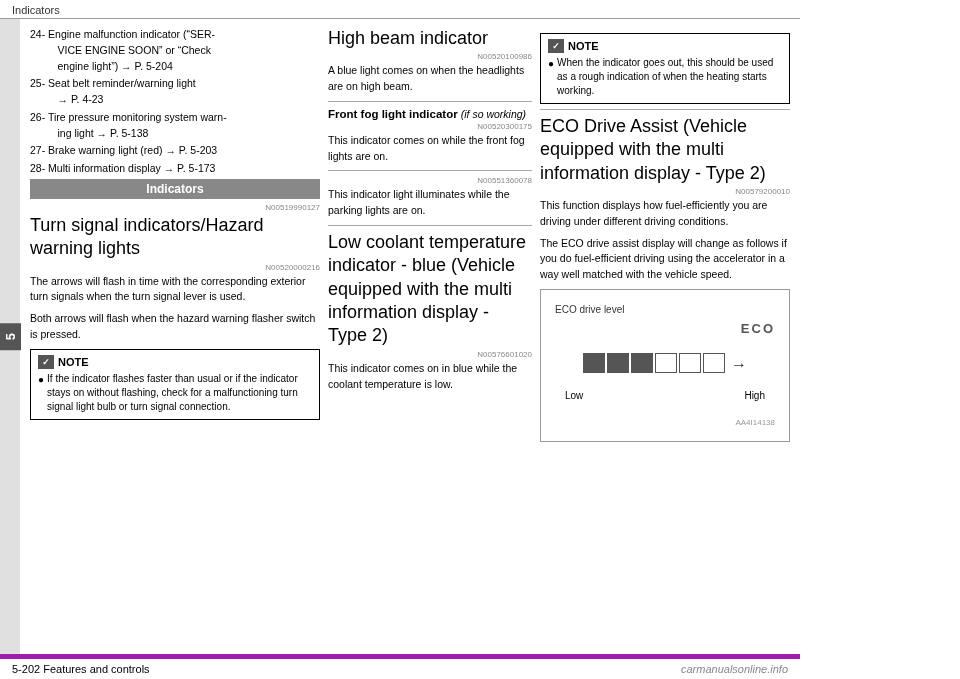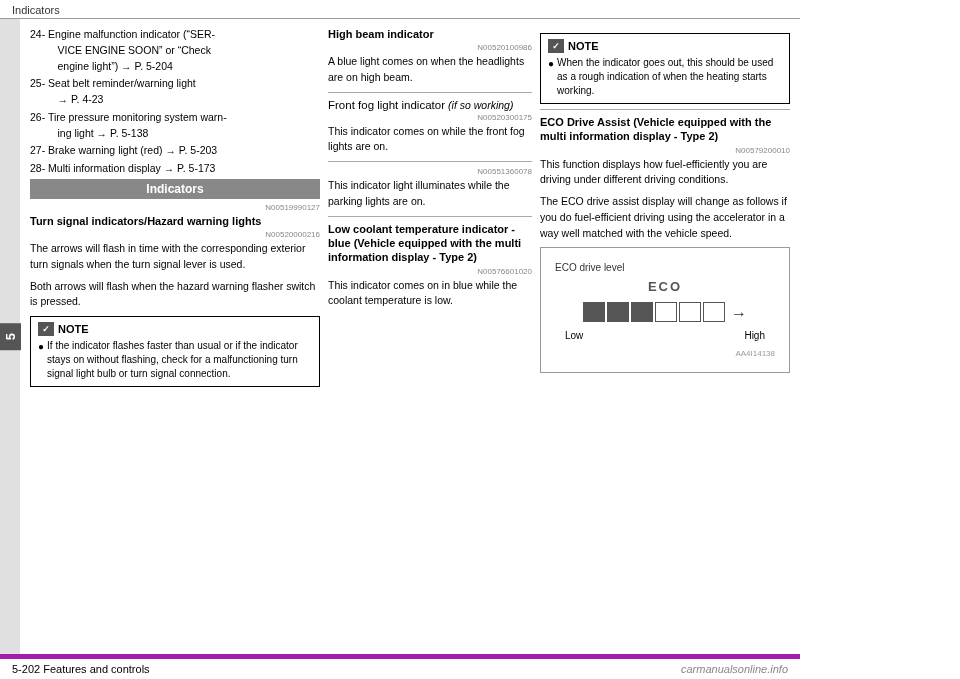--- a/index.html
+++ b/index.html
@@ -87,28 +87,28 @@
       margin-bottom: 4px;
       text-align: center;
     }
     .ref-code {
       font-size: 8px;
       color: #888;
       text-align: right;
       margin-bottom: 2px;
     }
     .section-title {
-      font-size: 11px;
-      font-weight: bold;
+      font-size: 18px;
+      font-weight: normal;
       margin-bottom: 2px;
       line-height: 1.3;
     }
     .section-title-sm {
       font-size: 11.5px;
-      font-weight: normal;
+      font-weight: bold;
       margin-bottom: 2px;
       line-height: 1.3;
     }
     .body-text {
       font-size: 10.5px;
       line-height: 1.5;
       margin-bottom: 6px;
     }
     .note-box {
       border: 1.5px solid #000;
@@ -160,22 +160,22 @@
       margin-top: 6px;
     }
     .eco-diagram-title {
       font-size: 10px;
       margin-bottom: 6px;
       color: #333;
     }
     .eco-bar-container {
       display: flex;
       flex-direction: column;
-      align-items: center;
-      gap: 8px;
+      align-items: flex-end;
+      gap: 17px;
     }
     .eco-label {
       font-weight: bold;
       font-size: 13px;
       letter-spacing: 2px;
       color: #555;
     }
     .eco-bar-wrapper {
       display: flex;
       align-items: center;

